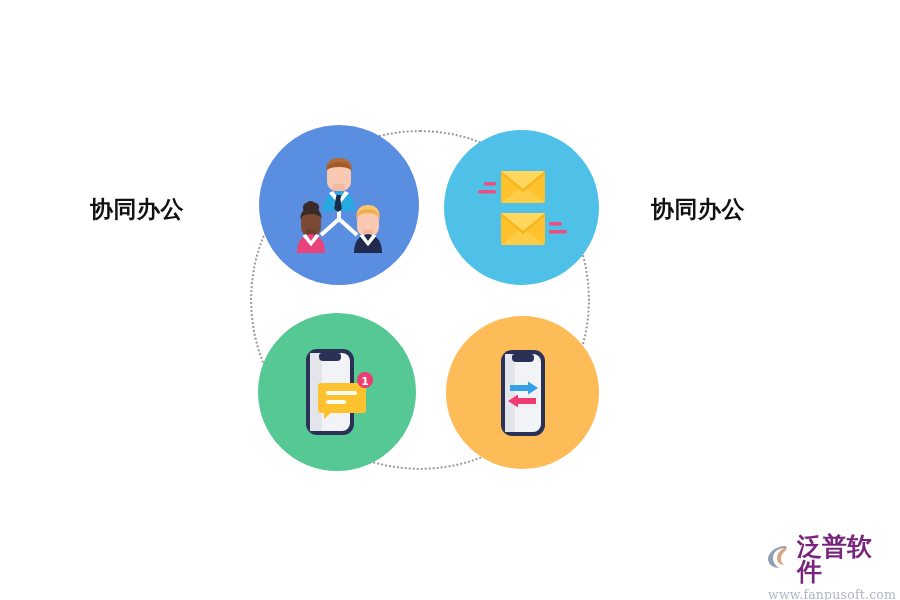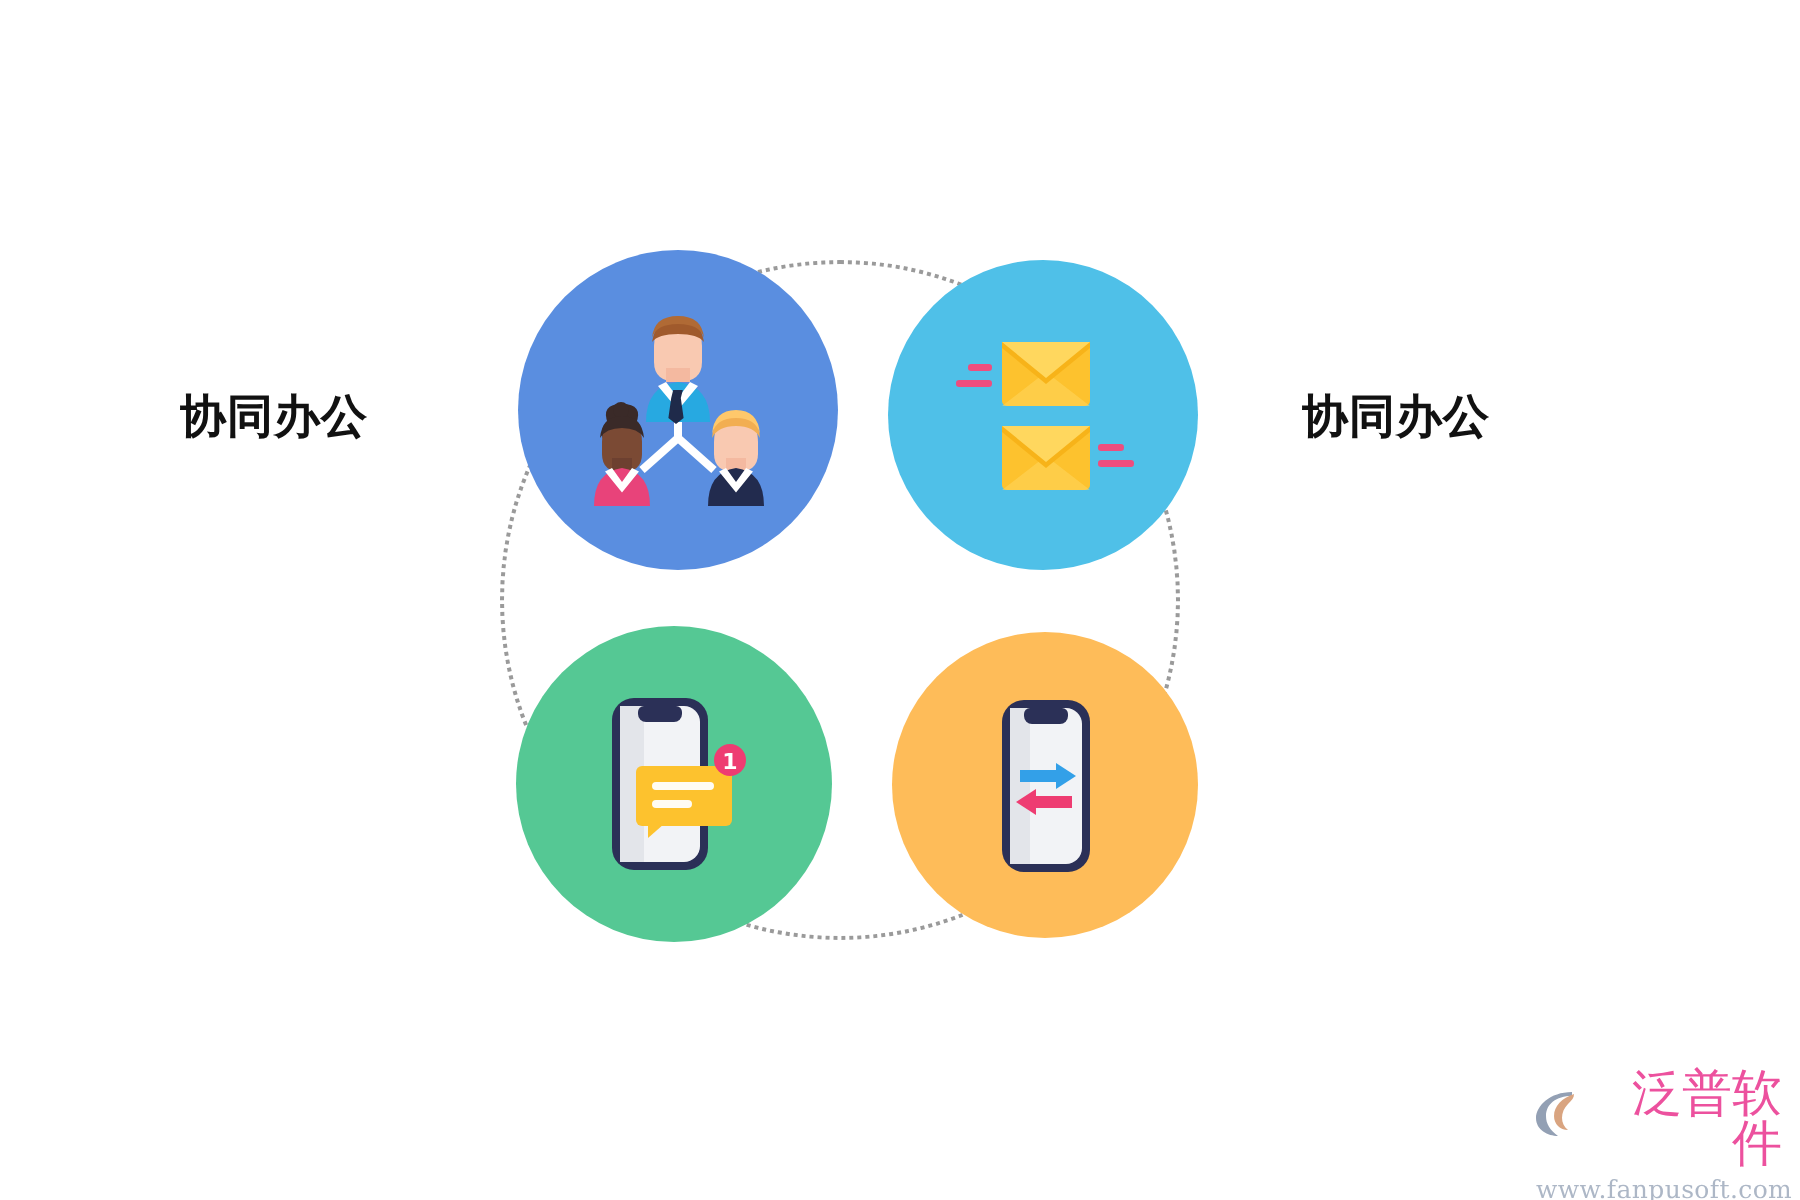--- a/index.html
+++ b/index.html
@@ -76,25 +76,24 @@
     align-items: flex-start;
     opacity: 0.95;
   }
   .wm-top {
     display: flex;
     align-items: center;
     gap: 3px;
   }
   .wm-name {
     font-size: 25px;
-    font-weight: normal;
-    color: #ec4899;
+    font-weight: bold;
+    color: #701a75;
     line-height: 1;
     letter-spacing: 0px;
-    text-align: right;
   }
   .wm-url {
     font-family: "DejaVu Serif", "Liberation Serif", serif;
     font-size: 12.5px;
     color: #a9b4c4;
     letter-spacing: 0.2px;
     margin-top: 3px;
     margin-left: 2px;
   }
 </style>

